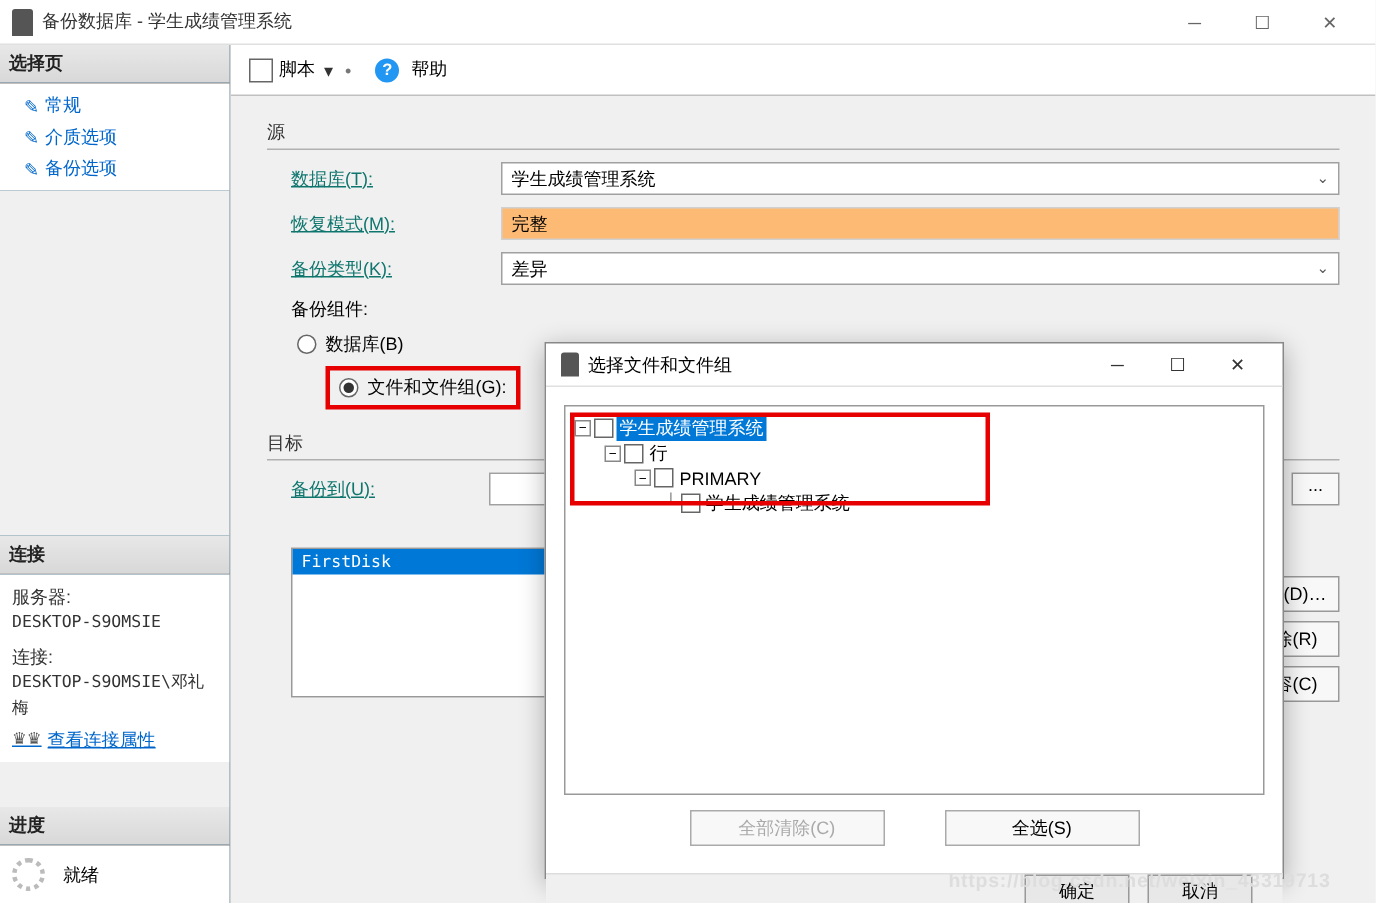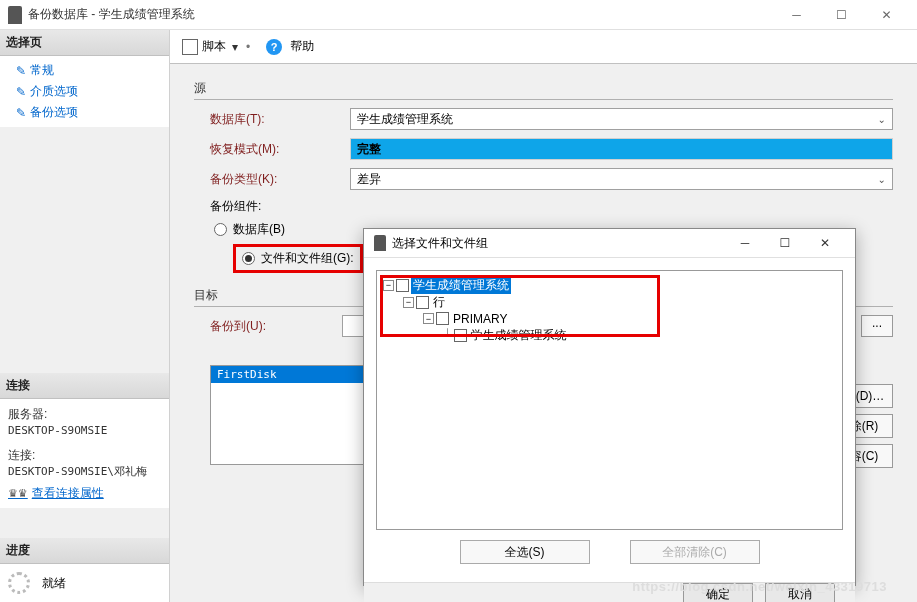--- a/index.html
+++ b/index.html
@@ -7,21 +7,21 @@
     
     
     .titlebar { height: 30px; background: #fff; border-bottom: 1px solid #e0e0e0; display: flex; align-items: center; padding: 0 8px; }
     .titlebar .db-icon { width: 14px; height: 18px; background: #555; margin-right: 6px; border-radius: 2px 2px 0 0; }
     .titlebar .title { flex: 1; color: #333; }
     .titlebar .winbtns { display: flex; gap: 0; }
     .winbtn { width: 45px; height: 28px; display: flex; align-items: center; justify-content: center; color: #666; cursor: pointer; }
     
     
     .main { display: flex; height: calc(100% - 30px); }
-    .sidebar { width: 170px; background: #0c4a6e; border-right: 1px solid #d0d0d0; display: flex; flex-direction: column; }
+    .sidebar { width: 154px; background: #0c4a6e; border-right: 1px solid #d0d0d0; display: flex; flex-direction: column; }
     .sidebar .section-header { background: linear-gradient(#e8e8e8, #d8d8d8); border-bottom: 1px solid #c0c0c0; padding: 4px 6px; font-weight: bold; color: #222; }
     .sidebar .section-body { padding: 4px 0; background: #fff; }
     .sidebar .nav-item { padding: 2px 8px 2px 16px; color: #0066cc; cursor: pointer; display: flex; align-items: center; gap: 4px; }
     .sidebar .spacer { flex: 1; background: #f0f0f0; }
     .sidebar .conn-body { padding: 6px 8px; background: #fff; line-height: 1.5; }
     .conn-label { color: #333; }
     .conn-value { color: #333; font-family: Consolas, monospace; font-size: 11px; }
     .conn-link { color: #0066cc; text-decoration: underline; cursor: pointer; display: flex; align-items: center; gap: 4px; margin-top: 4px; }
     .progress-body { padding: 8px; background: #fff; display: flex; align-items: center; gap: 12px; }
     .spinner { width: 22px; height: 22px; border: 3px dotted #bbb; border-radius: 50%; }
@@ -30,23 +30,23 @@
     .content { flex: 1; background: #f0f0f0; display: flex; flex-direction: column; position: relative; }
     .toolbar { height: 34px; background: #fff; border-bottom: 1px solid #c0c0c0; display: flex; align-items: center; padding: 0 12px; gap: 4px; }
     .toolbar .script-icon { width: 16px; height: 16px; border: 1px solid #666; }
     .toolbar .dropdown-arrow { margin-left: 2px; color: #333; }
     .toolbar .help-icon { width: 16px; height: 16px; background: #2196f3; color: #fff; border-radius: 50%; display: flex; align-items: center; justify-content: center; font-weight: bold; font-size: 11px; margin-left: 8px; }
     
     .form-area { flex: 1; padding: 16px 24px; background: #f0f0f0; overflow: hidden; }
     .group-label { color: #333; margin-bottom: 2px; }
     .group-line { border-bottom: 1px solid #b0b0b0; margin-bottom: 8px; }
     .field-row { display: flex; align-items: center; margin-bottom: 8px; padding-left: 16px; }
-    .field-label { width: 140px; color: #7f1d1d; }
+    .field-label { width: 140px; color: #0f766e; text-decoration: underline; }
     .field-input { flex: 1; height: 22px; border: 1px solid #a0a0a0; background: #fff; padding: 0 6px; display: flex; align-items: center; justify-content: space-between; }
-    .field-input.readonly { background: #0ea5e9; border: 1px solid #d0d0d0; font-weight: bold; }
+    .field-input.readonly { background: #fdba74; border: 1px solid #d0d0d0; }
     .dropdown-caret { color: #555; font-size: 10px; }
     .checkbox-row { display: flex; align-items: center; padding-left: 32px; margin-bottom: 12px; gap: 6px; }
     .cb { width: 13px; height: 13px; border: 1px solid #b0b0b0; background: #fff; }
     .cb-label.disabled { color: #a0a0a0; }
     
     .radio-row { display: flex; align-items: center; padding-left: 20px; margin-bottom: 6px; gap: 6px; }
     .radio { width: 13px; height: 13px; border: 1px solid #666; border-radius: 50%; background: #fff; display: flex; align-items: center; justify-content: center; }
     .radio.checked::after { content: ''; width: 7px; height: 7px; background: #333; border-radius: 50%; }
     .red-box { border: 3px solid #e60000; padding: 3px 6px; display: inline-flex; align-items: center; gap: 6px; margin-left: 19px; }
     
@@ -241,22 +241,22 @@
         <span class="tree-label">PRIMARY</span>
       </div>
       <div class="tree-node tree-indent-3">
         <span class="tree-line">└</span>
         <div class="tree-cb"></div>
         <span class="tree-label">学生成绩管理系统</span>
       </div>
     </div>
     <div style="height:10px"></div>
     <div class="dlg-footer">
+      <div class="dlg-btn disabled">全部清除(C)</div>
       <div class="dlg-btn">全选(S)</div>
-      <div class="dlg-btn disabled">全部清除(C)</div>
     </div>
   </div>
   <div class="dlg-bottom">
     <div class="dlg-ok">确定</div>
     <div class="dlg-ok">取消</div>
   </div>
 </div>
 
 <div class="watermark">https://blog.csdn.net/weixin_43319713</div>
 

